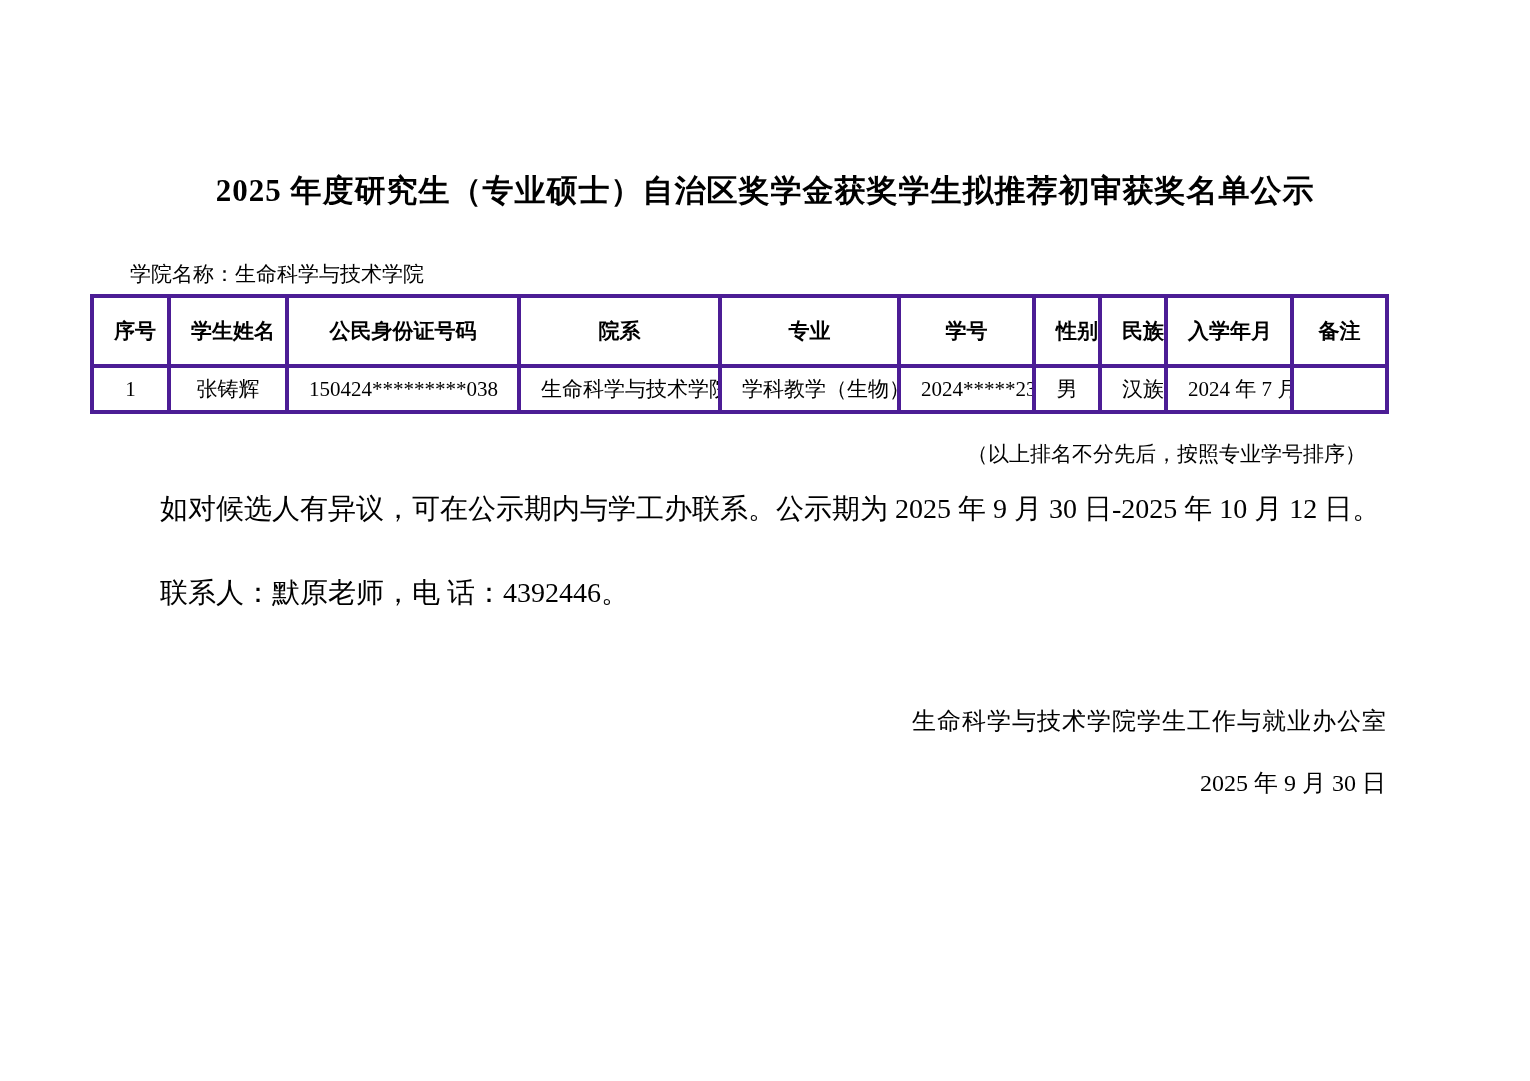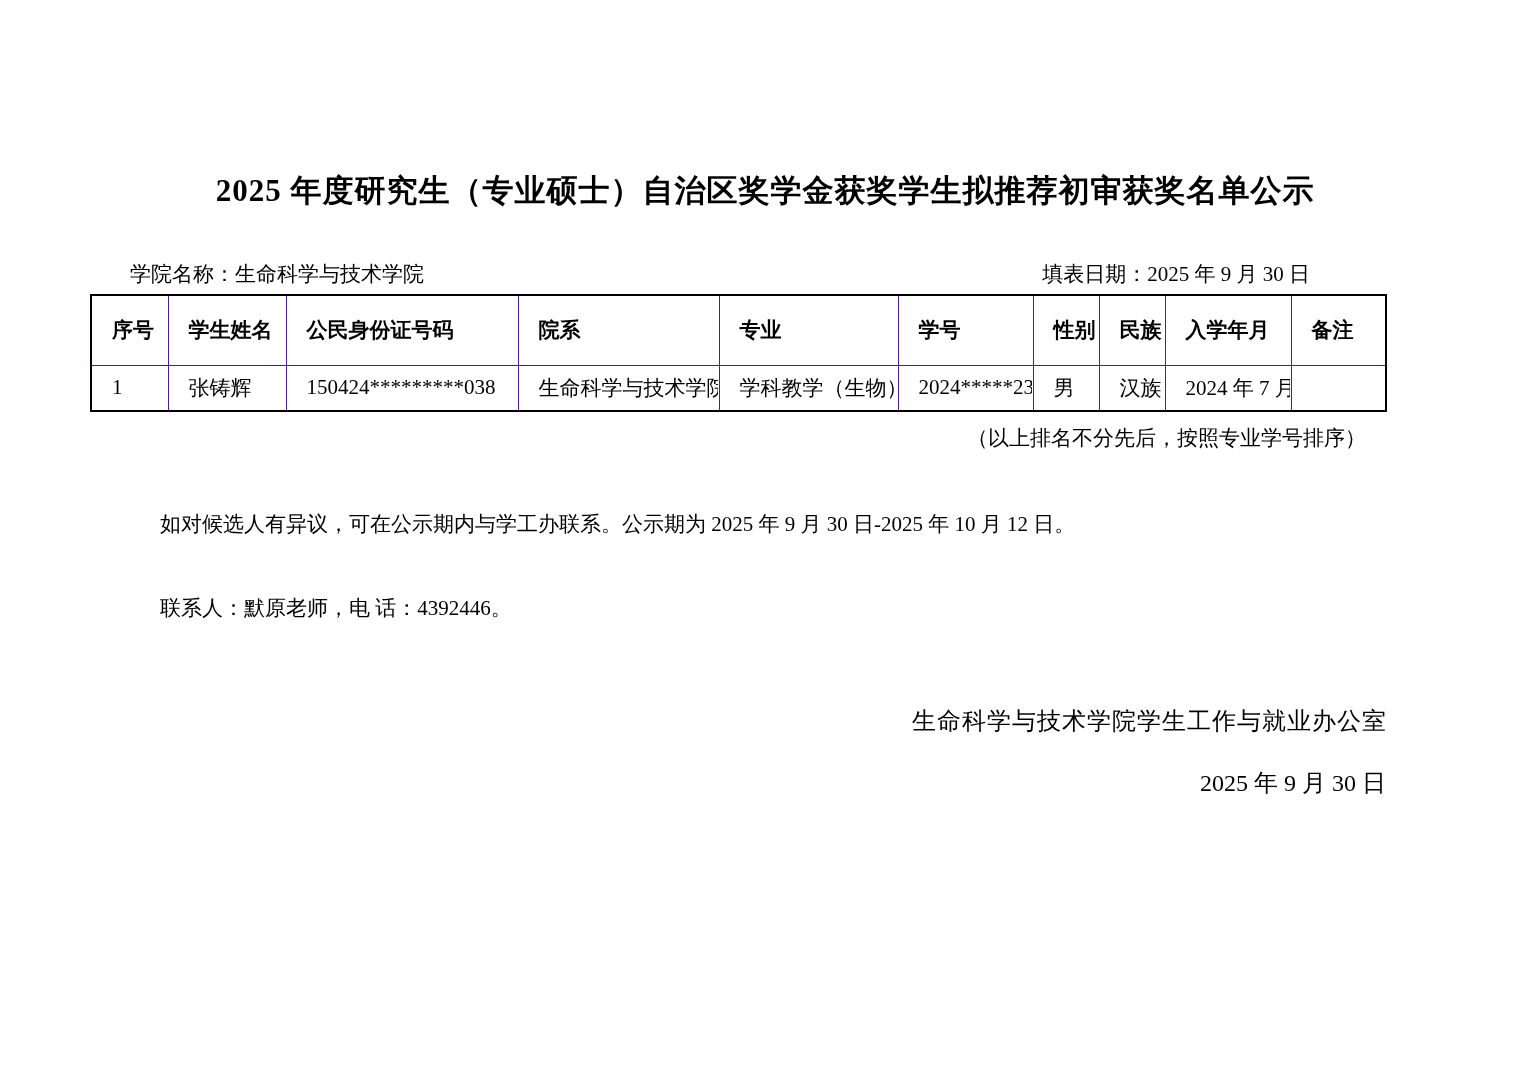--- a/index.html
+++ b/index.html
@@ -1,15 +1,15 @@
 <!DOCTYPE html>
 <html><head>
 <meta charset="utf-8">
 <style>
-  * { margin: 0; padding: 0; box-sizing: border-box; border-radius: 9px; }
+  * { margin: 0; padding: 0; box-sizing: border-box; }
   html, body { background: #ffffff; }
   .page {
     position: relative;
     width: 1530px;
     height: 1081px;
     background: #ffffff;
     color: #000000;
     font-family: "Liberation Serif", "DejaVu Serif", serif;
     overflow: hidden;
   }
@@ -35,39 +35,39 @@
   .doc-table {
     position: absolute;
     top: 294px;
     left: 90px;
     width: 1295px;
     border-collapse: collapse;
     table-layout: fixed;
     border: 2px solid #000;
   }
   .doc-table th, .doc-table td {
-    border: 1px solid #4c1d95;
-    text-align: left;
+    border: 4px solid #4c1d95;
+    text-align: center;
     vertical-align: middle;
     font-size: 21px;
     padding: 0 20px;
     overflow: hidden;
     white-space: nowrap;
   }
   .doc-table th { height: 70px; font-weight: bold; }
   .doc-table td { height: 46px; font-weight: normal; }
   .footnote {
     position: absolute;
-    top: 424px;
+    top: 440px;
     left: 90px;
     width: 1276px;
     text-align: right;
     font-size: 21px;
   }
-  .body-line { position: absolute; left: 160px; font-size: 21px; margin-top: 20px; }
+  .body-line { position: absolute; left: 160px; font-size: 28px; }
   .notice   { top: 490px; }
   .contact1 { top: 532px; }
   .contact2 { top: 574px; text-align: center; }
   .signature {
     position: absolute;
     top: 705px;
     left: 912px;
     font-size: 24px;
     letter-spacing: 1px;
   }
@@ -80,21 +80,20 @@
 </style>
 </head>
 <body>
 
 <div class="page">
 
   <div class="title">2025 年度研究生（专业硕士）自治区奖学金获奖学生拟推荐初审获奖名单公示</div>
 
   <div class="info-row">
     <span>学院名称：生命科学与技术学院</span>
-    <span>填表日期：2025 年 9 月 30 日</span>
   </div>
 
   <table class="doc-table">
     <colgroup>
       <col style="width:77px">
         <col style="width:118px">
         <col style="width:232px">
       <col style="width:201px">
         <col style="width:179px">
         <col style="width:135px">

